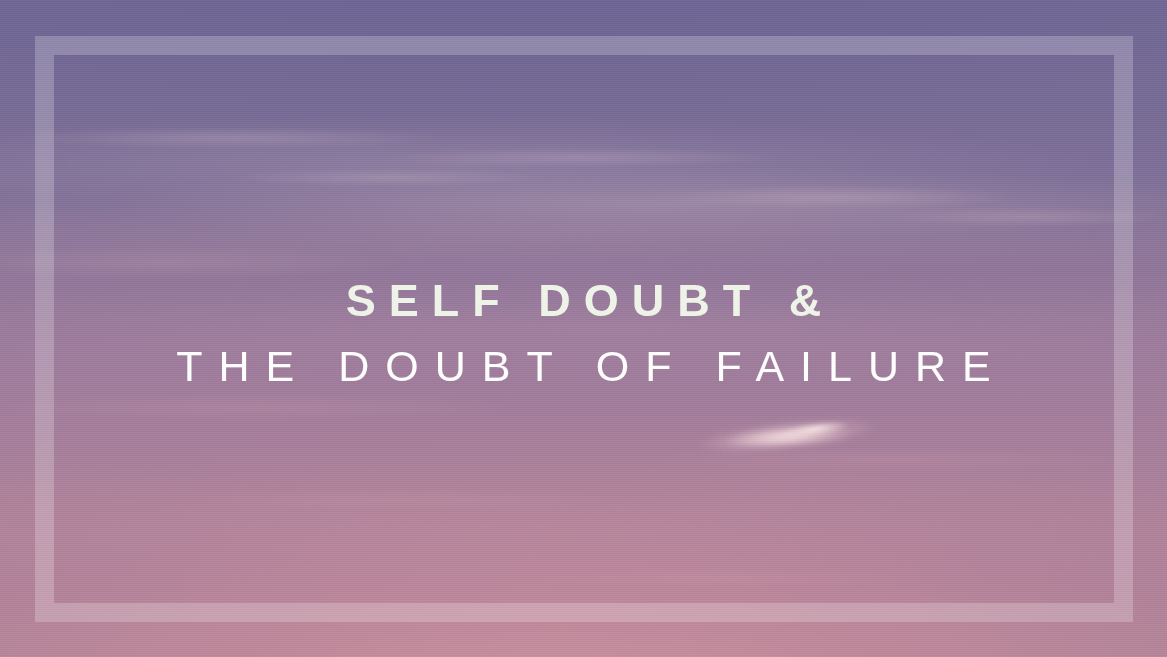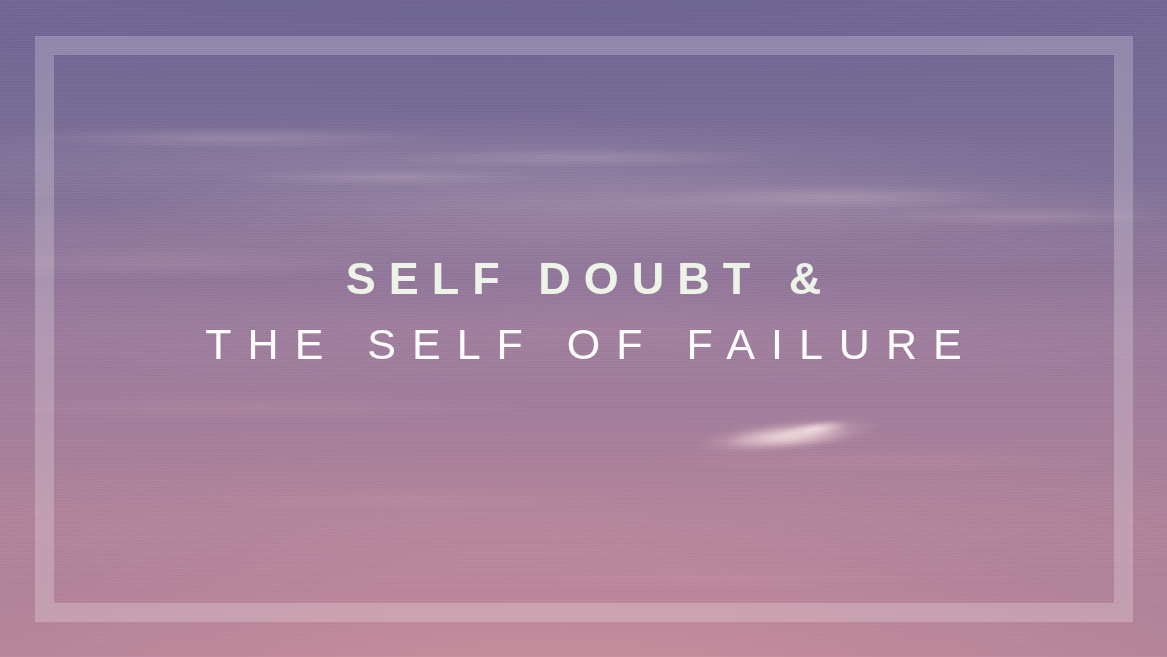--- a/index.html
+++ b/index.html
@@ -200,21 +200,21 @@
     box-sizing: border-box;
     border: 19px solid rgba(255,255,255,0.22);
     pointer-events: none;
   }
 
   
   .title-block {
     position: absolute;
     left: 0;
     right: 0;
-    top: 256px;
+    top: 278px;
     text-align: center;
     pointer-events: none;
   }
 
   .title-primary {
     display: block;
     font-family: "Liberation Sans", sans-serif;
     font-size: 45px;
     font-weight: 700;
     letter-spacing: 13px;
@@ -253,16 +253,16 @@
   <div class="cloud-streak"></div>
   <div class="cloud-streak-tail"></div>
   <div class="cloud-streak-hi"></div>
 
   <div class="grain"></div>
 
   <div class="frame"></div>
 
   <div class="title-block">
     <span class="title-primary">SELF DOUBT &amp;</span>
-    <span class="title-secondary">THE SELF OF FAILURE</span>
+    <span class="title-secondary">THE DOUBT OF FAILURE</span>
   </div>
 
 </div>
 
 </body></html>

